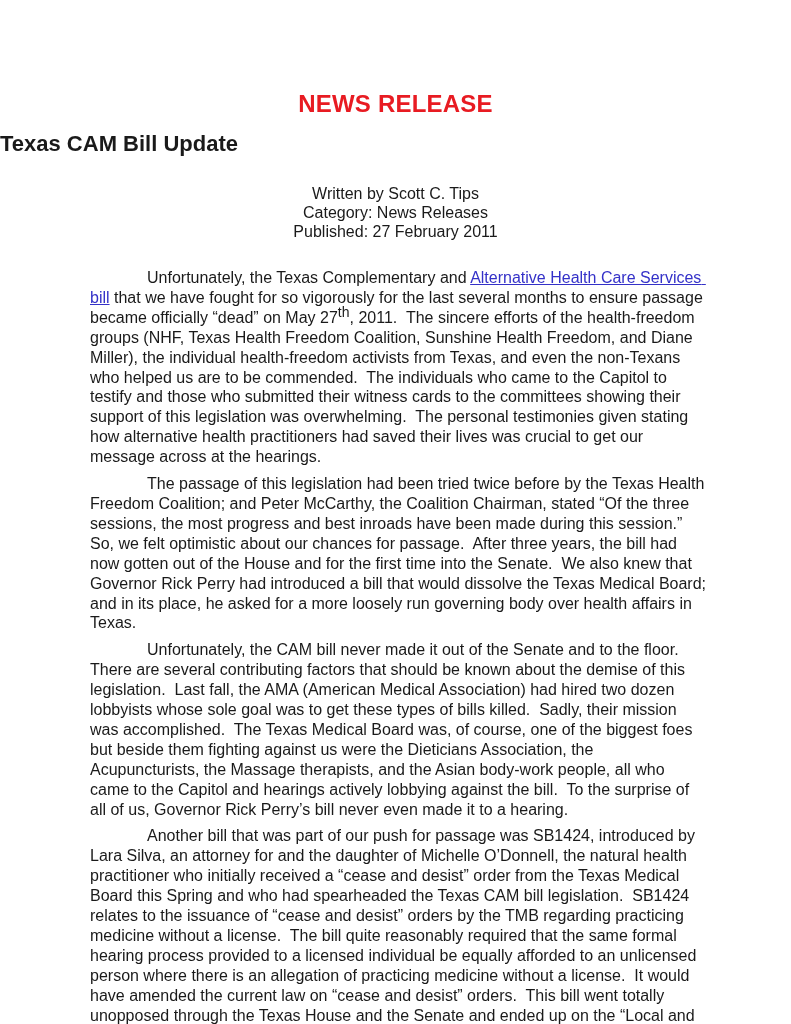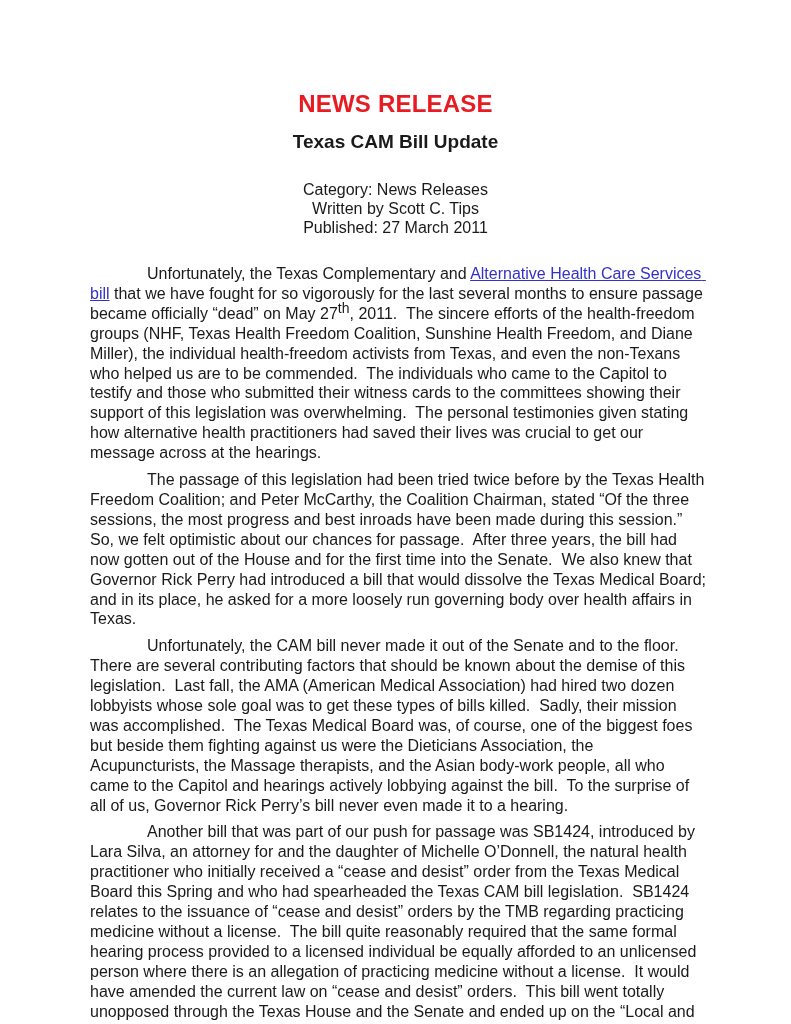--- a/index.html
+++ b/index.html
@@ -23,22 +23,21 @@
   .kicker {
     padding-top: 72px;
     text-align: center;
     font-size: 24px;
     font-weight: bold;
     letter-spacing: 0.2px;
     color: var(--accentRed);
   }
   .title {
     margin: 13px 0 0 0;
-    text-align: center;
-    font-size: 19px;
+    font-size: 22px;
     font-weight: bold;
     color: var(--inkBlack);
   }
   .byline {
     margin-top: 27px;
     text-align: center;
     font-size: 16px;
     line-height: 19px;
     color: var(--inkBlack);
   }
@@ -68,23 +67,23 @@
 </head>
 <body>
 
 <div class="page">
 
   <div class="kicker">NEWS RELEASE</div>
 
   <h1 class="title">Texas CAM Bill Update</h1>
 
   <div class="byline">
+    <div>Written by Scott C. Tips</div>
     <div>Category: News Releases</div>
-    <div>Written by Scott C. Tips</div>
-    <div>Published: 27 March 2011</div>
+    <div>Published: 27 February 2011</div>
   </div>
 
   <div class="article-body">
 
     <p><span>Unfortunately, the Texas Complementary and </span><a href="#" class="doc-link">Alternative Health Care Services bill</a><span> that we have fought for so vigorously for the last several months to ensure passage became officially “dead” on May 27</span><sup class="ord">th</sup><span>, 2011.  The sincere efforts of the health-freedom groups (NHF, Texas Health Freedom Coalition, Sunshine Health Freedom, and Diane Miller), the individual health-freedom activists from Texas, and even the non-Texans who helped us are to be commended.  The individuals who came to the Capitol to testify and those who submitted their witness cards to the committees showing their support of this legislation was overwhelming.  The personal testimonies given stating how alternative health practitioners had saved their lives was crucial to get our message across at the hearings.</span></p>
 
     <p>The passage of this legislation had been tried twice before by the Texas Health Freedom Coalition; and Peter McCarthy, the Coalition Chairman, stated “Of the three sessions, the most progress and best inroads have been made during this session.”  So, we felt optimistic about our chances for passage.  After three years, the bill had now gotten out of the House and for the first time into the Senate.  We also knew that Governor Rick Perry had introduced a bill that would dissolve the Texas Medical Board; and in its place, he asked for a more loosely run governing body over health affairs in Texas.</p>
 
     <p>Unfortunately, the CAM bill never made it out of the Senate and to the floor.  There are several contributing factors that should be known about the demise of this legislation.  Last fall, the AMA (American Medical Association) had hired two dozen lobbyists whose sole goal was to get these types of bills killed.  Sadly, their mission was accomplished.  The Texas Medical Board was, of course, one of the biggest foes but beside them fighting against us were the Dieticians Association, the Acupuncturists, the Massage therapists, and the Asian body-work people, all who came to the Capitol and hearings actively lobbying against the bill.  To the surprise of all of us, Governor Rick Perry’s bill never even made it to a hearing.</p>
 

